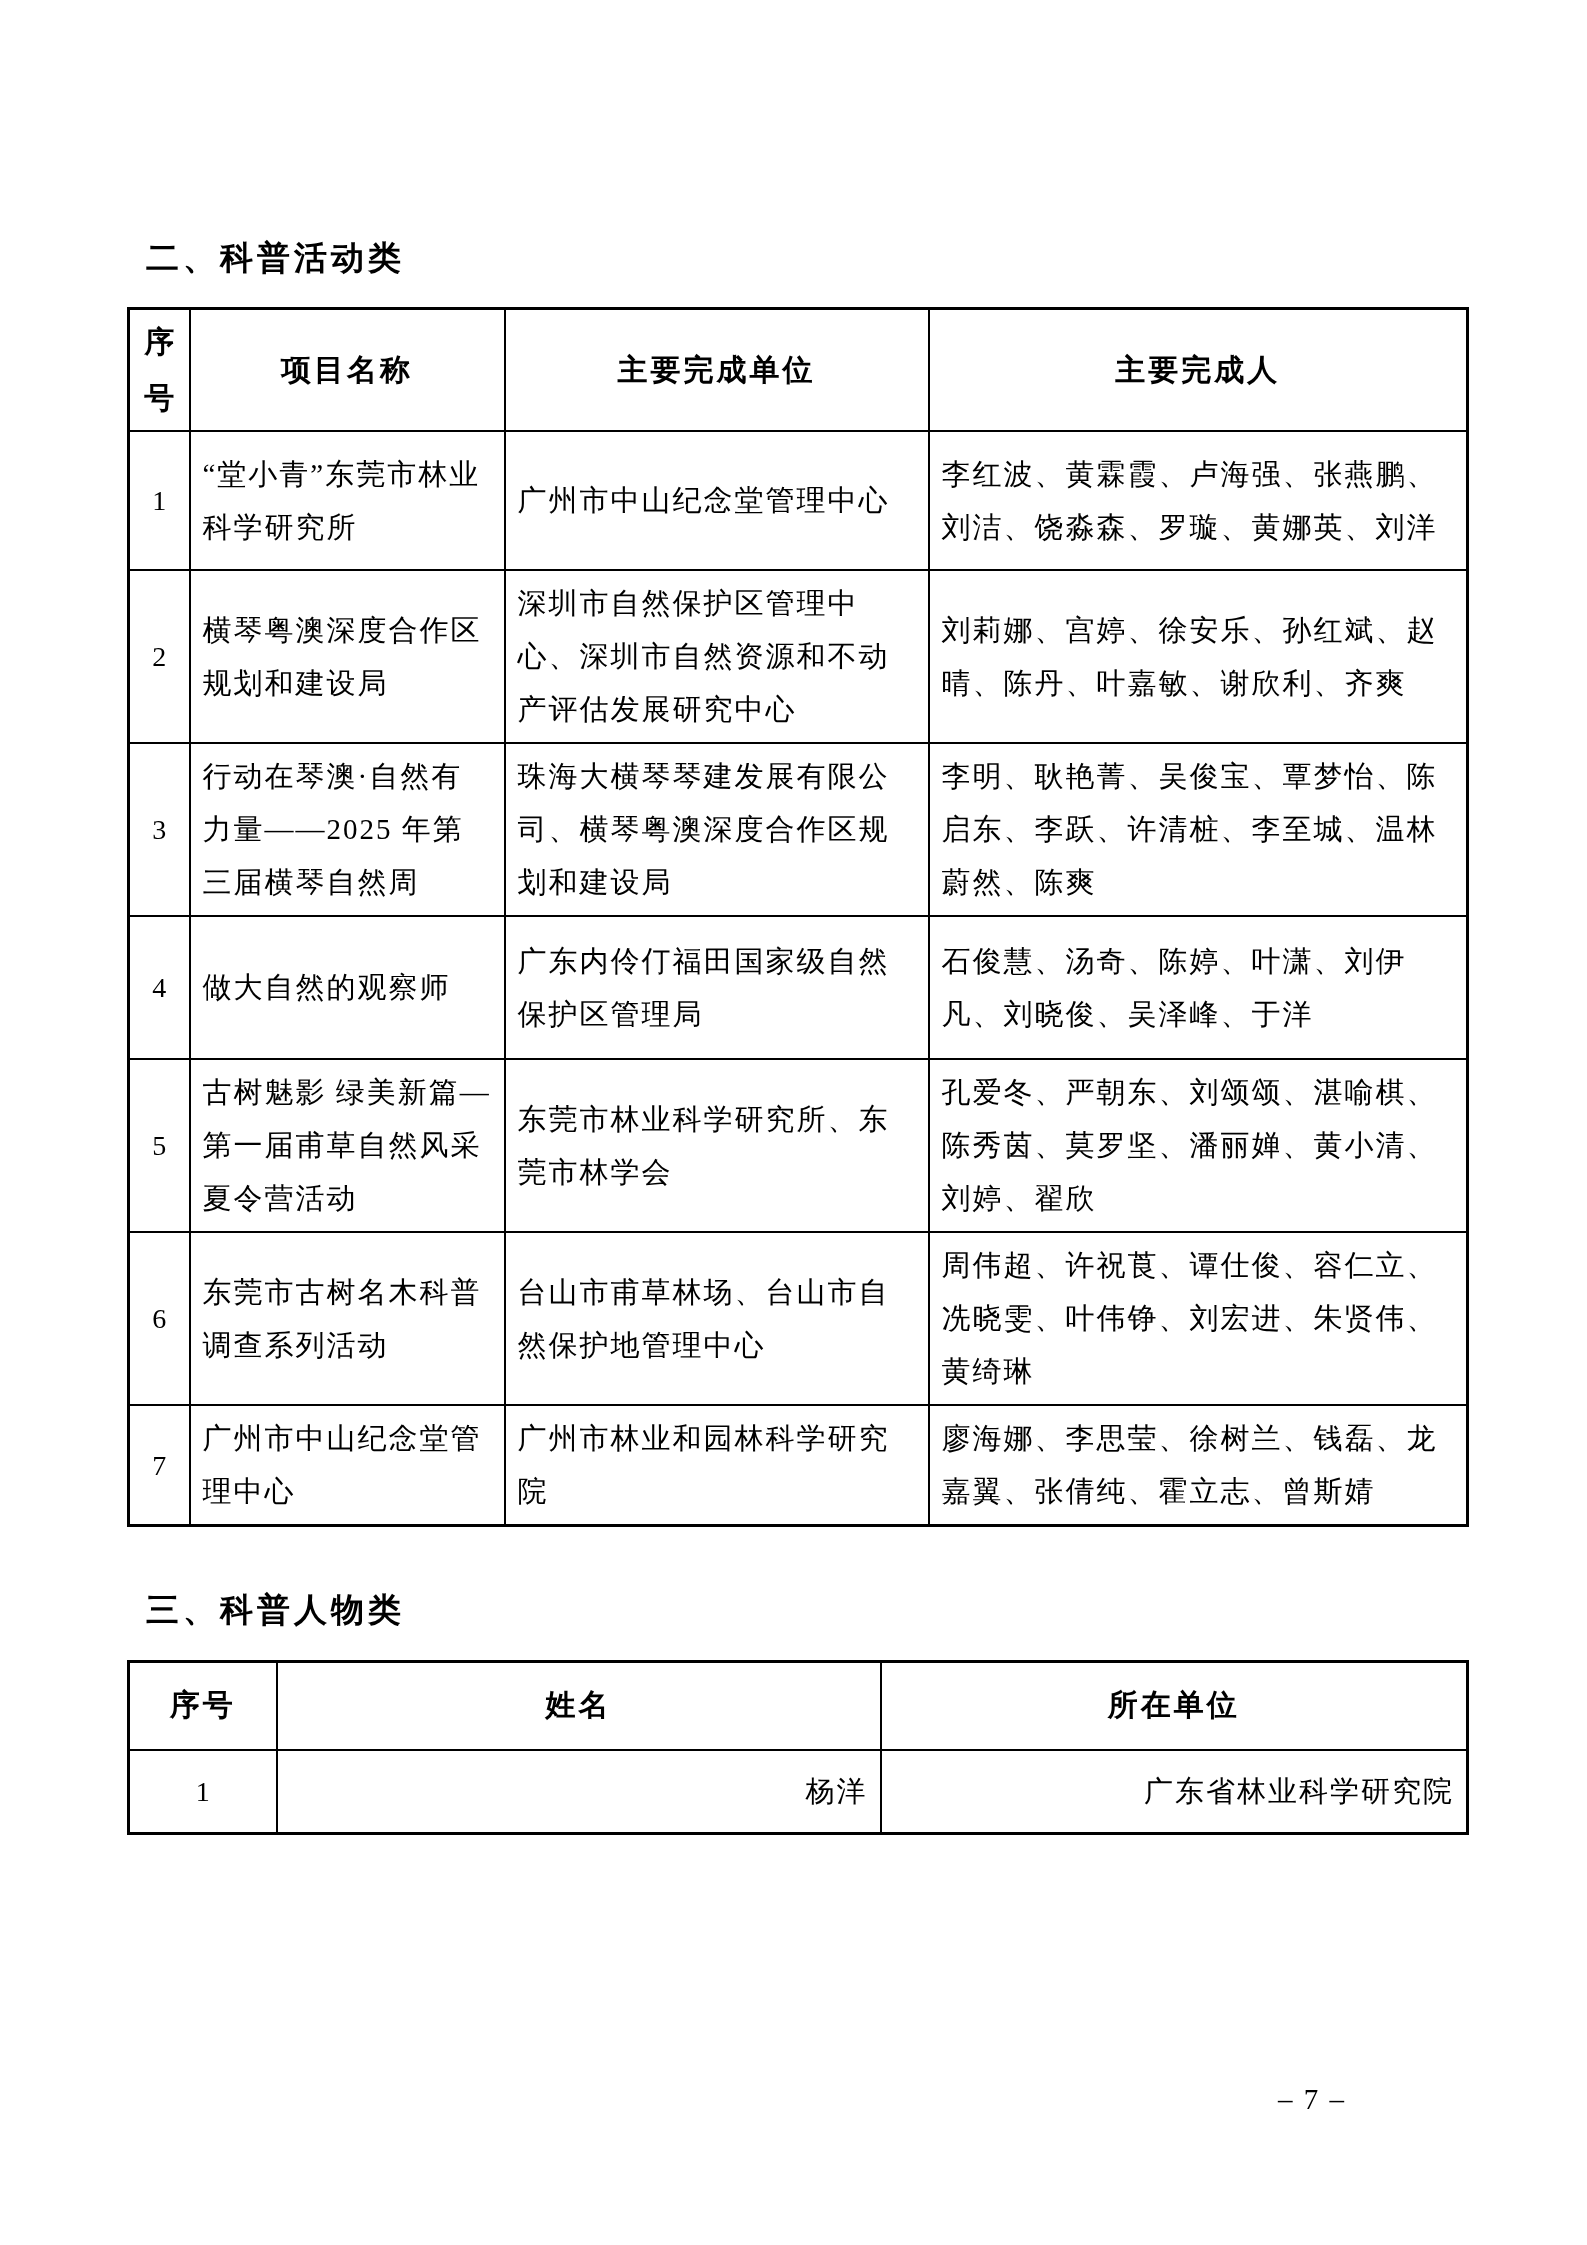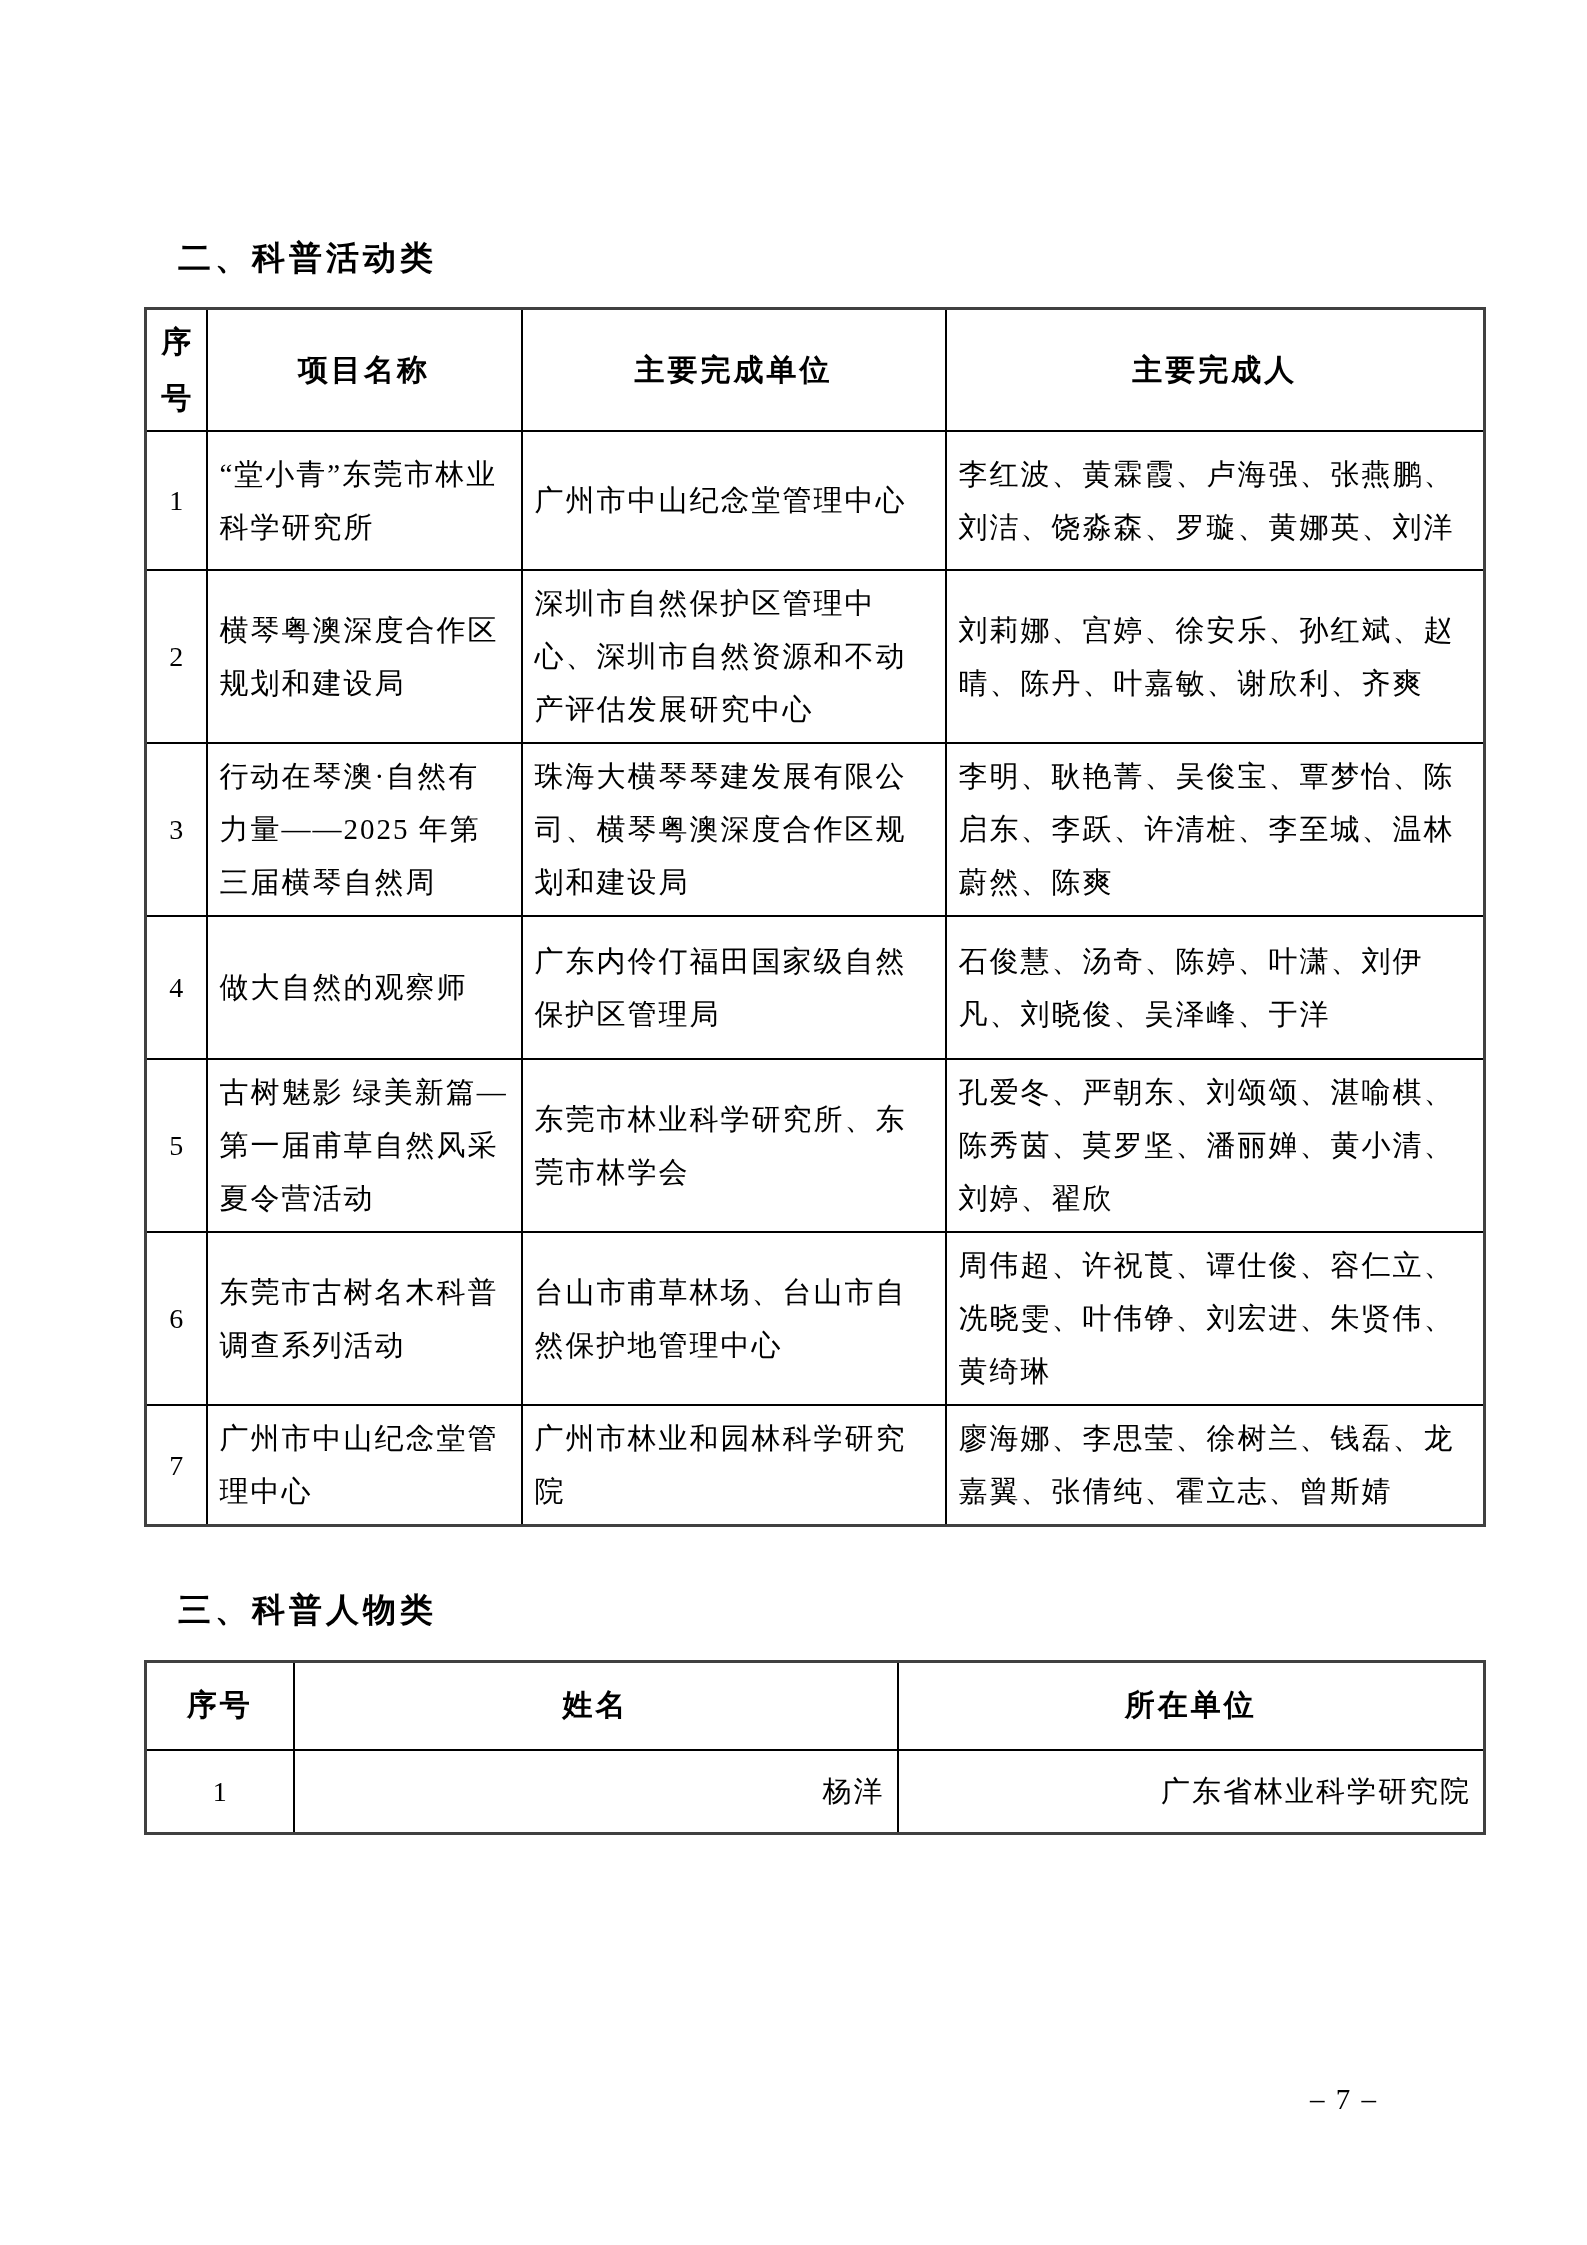--- a/index.html
+++ b/index.html
@@ -8,41 +8,40 @@
     background: #ffffff;
   }
   .page {
     position: relative;
     width: 1551px;
     height: 2245px;
     background: #ffffff;
     color: #000000;
     font-family: "Liberation Serif", "DejaVu Serif", serif;
     overflow: hidden;
-    margin-left: 32px;
   }
   .section-heading {
     position: absolute;
     left: 146px;
     font-family: "Liberation Sans", "DejaVu Sans", sans-serif;
     font-weight: 700;
     font-size: 33px;
     letter-spacing: 4px;
     white-space: nowrap;
   }
   #heading-activities { top: 236px; }
   #heading-people     { top: 1588px; text-align: right; }
 
   table.doc-table {
     position: absolute;
-    left: 112px;
+    left: 127px;
     width: 1339px;
     border-collapse: collapse;
     table-layout: fixed;
-    border: 3px solid #404040;
+    border: 3px solid #000000;
   }
   #table-activities { top: 307px; }
   #table-people     { top: 1660px; }
 
   .doc-table th,
   .doc-table td {
     border: 2px solid #000;
     vertical-align: middle;
     overflow: hidden;
   }

